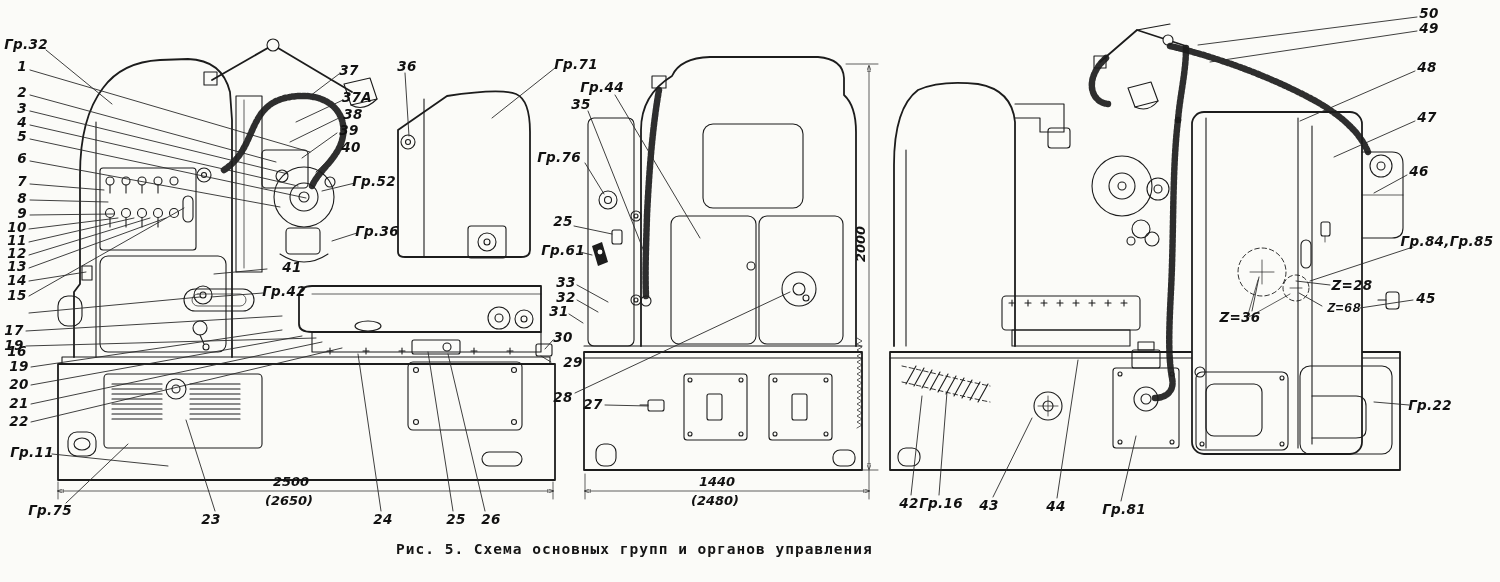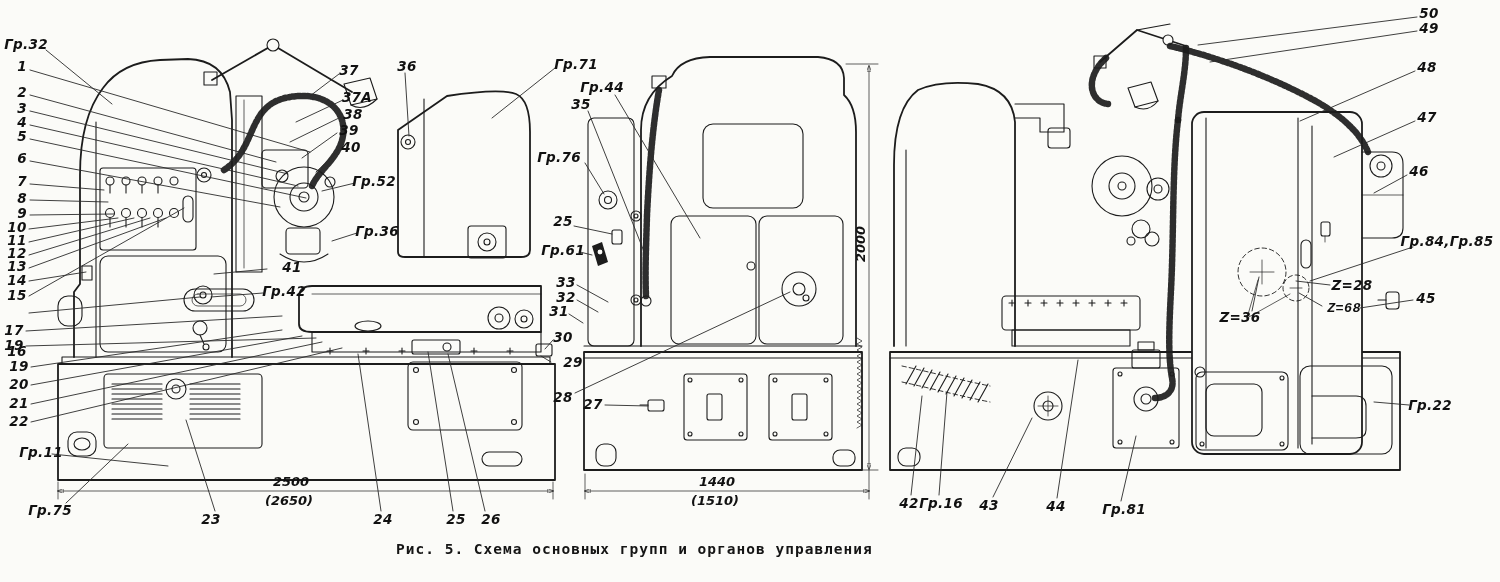--- a/index.html
+++ b/index.html
@@ -417,21 +417,21 @@
       <div class="callout" style="left: 17px; top: 266px;">13</div>
       <div class="callout" style="left: 17px; top: 280px;">14</div>
       <div class="callout" style="left: 17px; top: 295px;">15</div>
       <div class="callout" style="left: 17px; top: 328px; margin-top: 23px;">16</div>
       <div class="callout" style="left: 14px; top: 330px;">17</div>
       <div class="callout" style="left: 14px; top: 345px;">19</div>
       <div class="callout" style="left: 19px; top: 366px;">19</div>
       <div class="callout" style="left: 19px; top: 384px;">20</div>
       <div class="callout" style="left: 19px; top: 403px;">21</div>
       <div class="callout" style="left: 19px; top: 421px;">22</div>
-      <div class="callout" style="left: 41px; top: 452px; text-align: right;">Гр.11</div>
+      <div class="callout" style="left: 32px; top: 452px; text-align: right;">Гр.11</div>
       <div class="callout" style="left: 50px; top: 510px;">Гр.75</div>
       <div class="callout" style="left: 349px; top: 70px;">37</div>
       <div class="callout" style="left: 357px; top: 97px;">37А</div>
       <div class="callout" style="left: 353px; top: 114px;">38</div>
       <div class="callout" style="left: 349px; top: 130px;">39</div>
       <div class="callout" style="left: 351px; top: 147px;">40</div>
       <div class="callout" style="left: 407px; top: 66px;">36</div>
       <div class="callout" style="left: 374px; top: 181px;">Гр.52</div>
       <div class="callout" style="left: 377px; top: 231px;">Гр.36</div>
       <div class="callout" style="left: 292px; top: 267px;">41</div>
@@ -467,20 +467,20 @@
       <div class="callout" style="left: 909px; top: 503px;">42</div>
       <div class="callout" style="left: 941px; top: 503px;">Гр.16</div>
       <div class="callout" style="left: 989px; top: 505px;">43</div>
       <div class="callout" style="left: 1056px; top: 506px;">44</div>
       <div class="callout" style="left: 1124px; top: 509px;">Гр.81</div>
     </div>
 
   <div class="dim" style="left:291px;top:481px">2500</div>
   <div class="dim" style="left:289px;top:500px">(2650)</div>
   <div class="dim" style="left:717px;top:481px">1440</div>
-  <div class="dim" style="left:715px;top:500px">(1510)</div>
+  <div class="dim" style="left:715px;top:500px">(2480)</div>
   <div class="dim dim-v" style="left:860px;top:244px">2000</div>
 
   <div class="caption">
     <div>Рис. 5. Схема основных групп и органов управления</div>
   </div>
 
 </div>
 
 </body></html>

